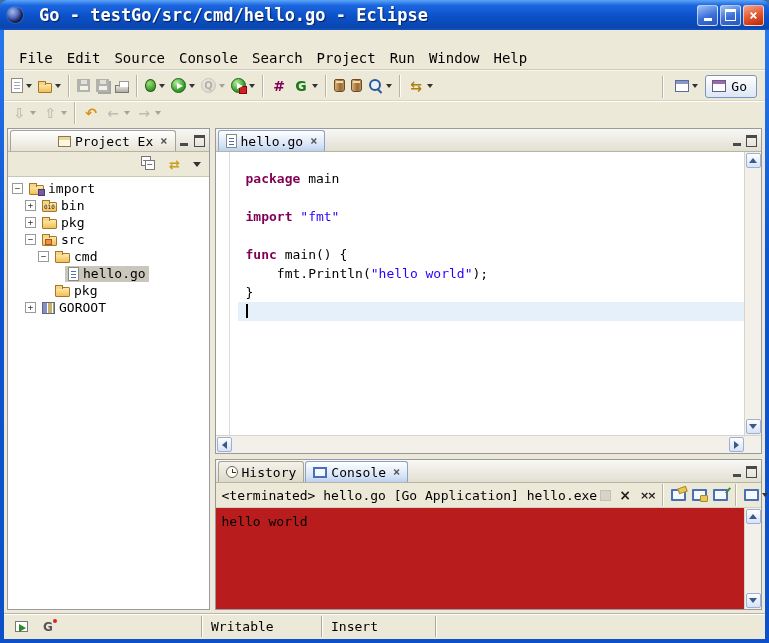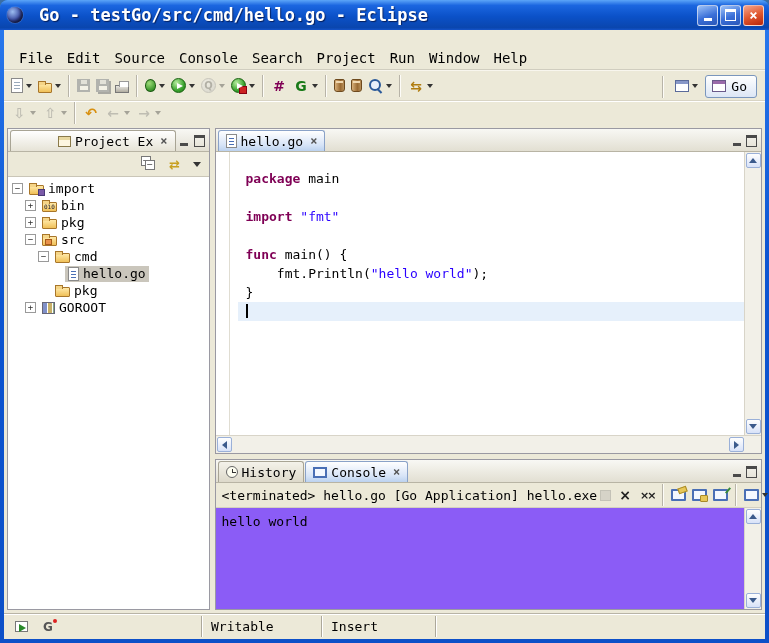--- a/index.html
+++ b/index.html
@@ -171,21 +171,21 @@
   .tri-down{width:0;height:0;border-left:4px solid transparent;border-right:4px solid transparent;border-top:5px solid #3b5a8c;}
   .tri-left{width:0;height:0;border-top:4px solid transparent;border-bottom:4px solid transparent;border-right:5px solid #3b5a8c;}
   .tri-right{width:0;height:0;border-top:4px solid transparent;border-bottom:4px solid transparent;border-left:5px solid #3b5a8c;}
   .sb-corner{flex:0 0 16px;height:17px;background:#f2f0e8;}
 
   
   .console-panel{flex:1;}
   .console-status-row{flex:0 0 22px;display:flex;align-items:center;padding:0 6px;background:#ece9d8;border-bottom:1px solid #d4d0c0;}
   .console-status{font-size:13px;white-space:nowrap;}
   .console-icons{margin-left:auto;display:flex;align-items:center;}
-  .console-body{flex:1;display:flex;background:#8b5cf6;min-height:0;}
+  .console-body{flex:1;display:flex;background:#b91c1c;min-height:0;}
   .console-output{flex:1;padding:6px 6px;font-size:13px;white-space:pre;font-family:"DejaVu Sans Mono",monospace;}
   .tabi-problems{width:13px;height:11px;border:1px solid #888;background:#fff;position:relative;}
   .tabi-problems::after{content:"";position:absolute;left:1px;bottom:0;border-left:5px solid transparent;border-right:5px solid transparent;border-bottom:8px solid #f0c020;}
   .tabi-history{width:12px;height:12px;border-radius:50%;border:1px solid #666;background:#fdfdf0;position:relative;}
   .tabi-history::before{content:"";position:absolute;left:5px;top:2px;width:1px;height:4px;background:#333;}
   .tabi-history::after{content:"";position:absolute;left:5px;top:5px;width:4px;height:1px;background:#333;}
   .tabi-console{width:14px;height:11px;border:2px solid #4a6fb5;background:#f4f8ff;}
   .tabi-explorer{width:13px;height:11px;border:1px solid #8a7a4a;background:#fdf6e0;position:relative;}
   .tabi-explorer::before{content:"";position:absolute;top:0;left:0;right:0;height:3px;background:#e8d8a0;}
 

